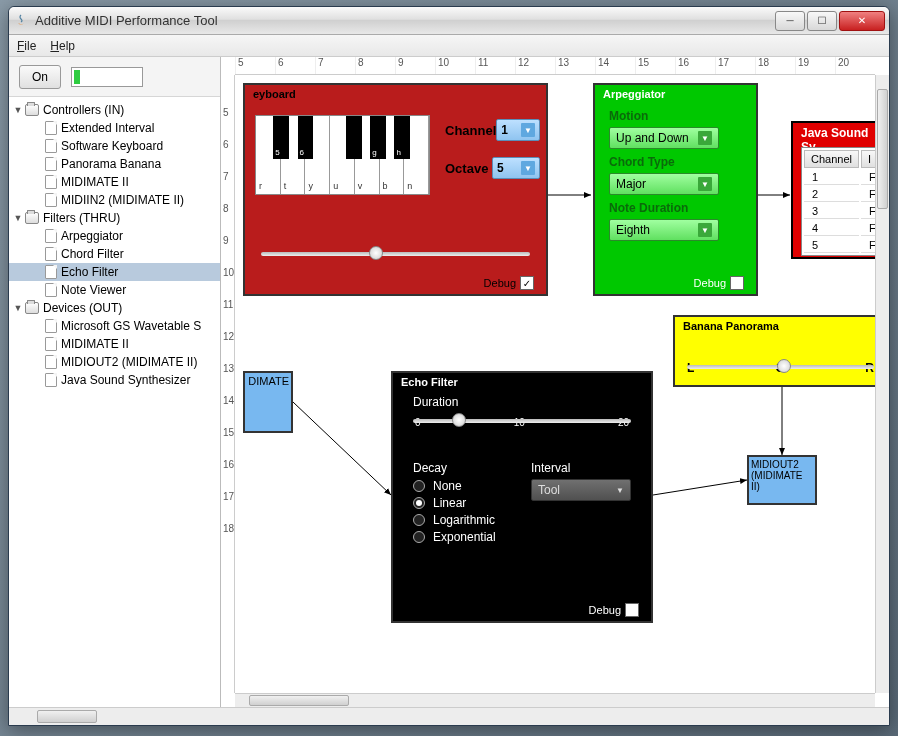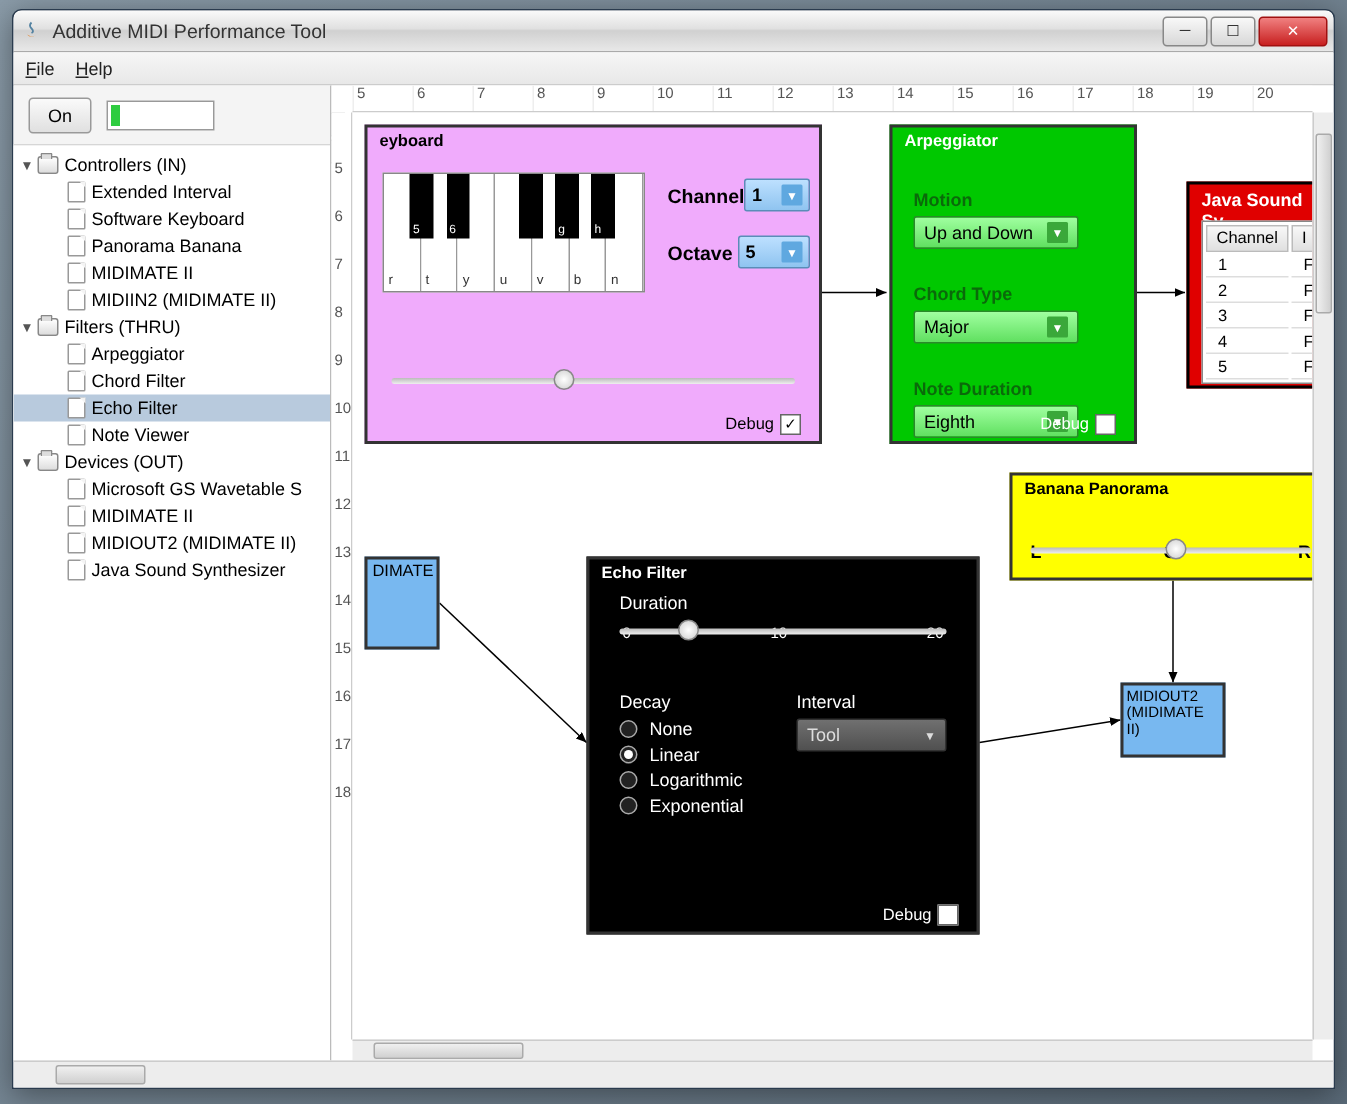--- a/index.html
+++ b/index.html
@@ -34,38 +34,38 @@
 .file-ico::before { content:''; position:absolute; right:-1px; top:-1px; width:0; height:0; border-left:4px solid transparent; border-top:4px solid #f4f4f4; }
 .indent2 { padding-left: 36px; }
 .canvas-wrap { flex:1; position: relative; overflow: hidden; background: #fff; }
 .ruler-h { position:absolute; left:14px; right:14px; top:0; height:18px; background:#fff; border-bottom:1px solid #ccc; display:flex; font-size:10px; color:#555; }
 .ruler-h span { flex:1; text-align:left; border-left:1px solid #eee; padding-left:2px; }
 .ruler-v { position:absolute; left:0; top:18px; bottom:14px; width:14px; background:#fff; border-right:1px solid #ccc; font-size:10px; color:#555; }
 .ruler-v span { display:block; height:32px; padding-left:2px; }
 .canvas { position:absolute; left:14px; top:18px; right:14px; bottom:14px; background:#fff; overflow: hidden; }
 .node { position: absolute; border: 2px solid #333; font-size: 11px; }
 .node-title { font-weight: bold; padding: 3px 8px; }
-.keyboard-node { left: 8px; top: 8px; width: 305px; height: 213px; background: #f0abfc; }
+.keyboard-node { left: 8px; top: 8px; width: 305px; height: 213px; background: #b91c1c; }
 .keyboard-node .node-title { color:#000; }
 .piano { position:absolute; left:10px; top:30px; width:175px; height:80px; background:#fff; border:1px solid #888; }
 .white-key { position:absolute; top:0; bottom:0; width:14.28%; background:#fff; border-right:1px solid #999; }
 .white-key span { position:absolute; left:3px; bottom:3px; font-size:9px; color:#333; }
 .black-key { position:absolute; top:0; height:55%; width:9%; background:#000; z-index:2; }
 .black-key span { position:absolute; left:2px; bottom:2px; font-size:8px; color:#fff; }
 .kb-labels { position:absolute; left:200px; top:34px; width:95px; font-size:13px; color:#000; font-weight:bold; }
 .kb-labels .row { display:flex; align-items:center; justify-content:space-between; margin-bottom:16px; }
 .select-small { width:48px; height:22px; background: linear-gradient(#bde0ff,#8fc4f0); border:1px solid #5a8db8; border-radius:2px; display:flex; align-items:center; padding:0 4px; justify-content: space-between; font-size:12px; cursor: pointer; }
 .select-small .arr { width:14px; height:14px; background:#5fa8e0; display:flex; align-items:center; justify-content:center; color:#fff; font-size:8px; border-radius:1px; }
 .slider-h { position:absolute; bottom:34px; left:16px; right:16px; height:14px; }
 .slider-track { position:absolute; left:0; right:0; top:6px; height:4px; background:linear-gradient(#bbb,#eee); border-radius:3px; }
 .slider-thumb { position:absolute; top:0; width:14px; height:14px; background: radial-gradient(#fff,#ccc); border:1px solid #888; border-radius:50%; }
 .debug-row { position:absolute; right:12px; bottom:4px; display:flex; align-items:center; gap:4px; font-size:11px;padding-left:27px; }
 .checkbox { width:14px; height:14px; border:1px solid #666; background:#fff; display:flex; align-items:center; justify-content:center; font-size:10px; cursor:pointer; }
 .arpeg-node { left:358px; top:8px; width:165px; height:213px; background:#00c800; }
-.arpeg-node .lbl { color:#0a6a0a; font-size:12px; font-weight:bold; margin:23px 0 4px; }
+.arpeg-node .lbl { color:#0a6a0a; font-size:12px; font-weight:bold; margin:6px 0 4px; }
 .arpeg-body { padding: 0 14px; }
 .select-med { width:110px; height:22px; background:linear-gradient(#a0ffa0,#60e060); border:1px solid #2a8a2a; border-radius:2px; display:flex; align-items:center; padding:0 6px; justify-content:space-between; font-size:12px; cursor:pointer; }
 .select-med .arr { width:14px; height:14px; background:#3aa83a; display:flex; align-items:center; justify-content:center; color:#fff; font-size:8px; border-radius:1px; }
 .java-synth-node { left:556px; top:46px; width:100px; height:138px; background:#e00000; border-color:#000; }
 .java-synth-node .node-title { color:#fff; font-size:12px; }
 .synth-table { position:absolute; left:8px; top:24px; right:0; background:#fff; border:1px solid #888; font-size:11px; }
 .synth-table th { background:linear-gradient(#f8f8f8,#e0e0e0); border:1px solid #bbb; padding:2px 6px; font-weight:normal; text-align:left; }
 .synth-table td { border-bottom:1px solid #ddd; padding:1px 8px; }
 .banana-node { left:438px; top:240px; width:215px; height:72px; background:#ffff00; }
 .banana-body { padding: 6px 12px; position: relative; }

